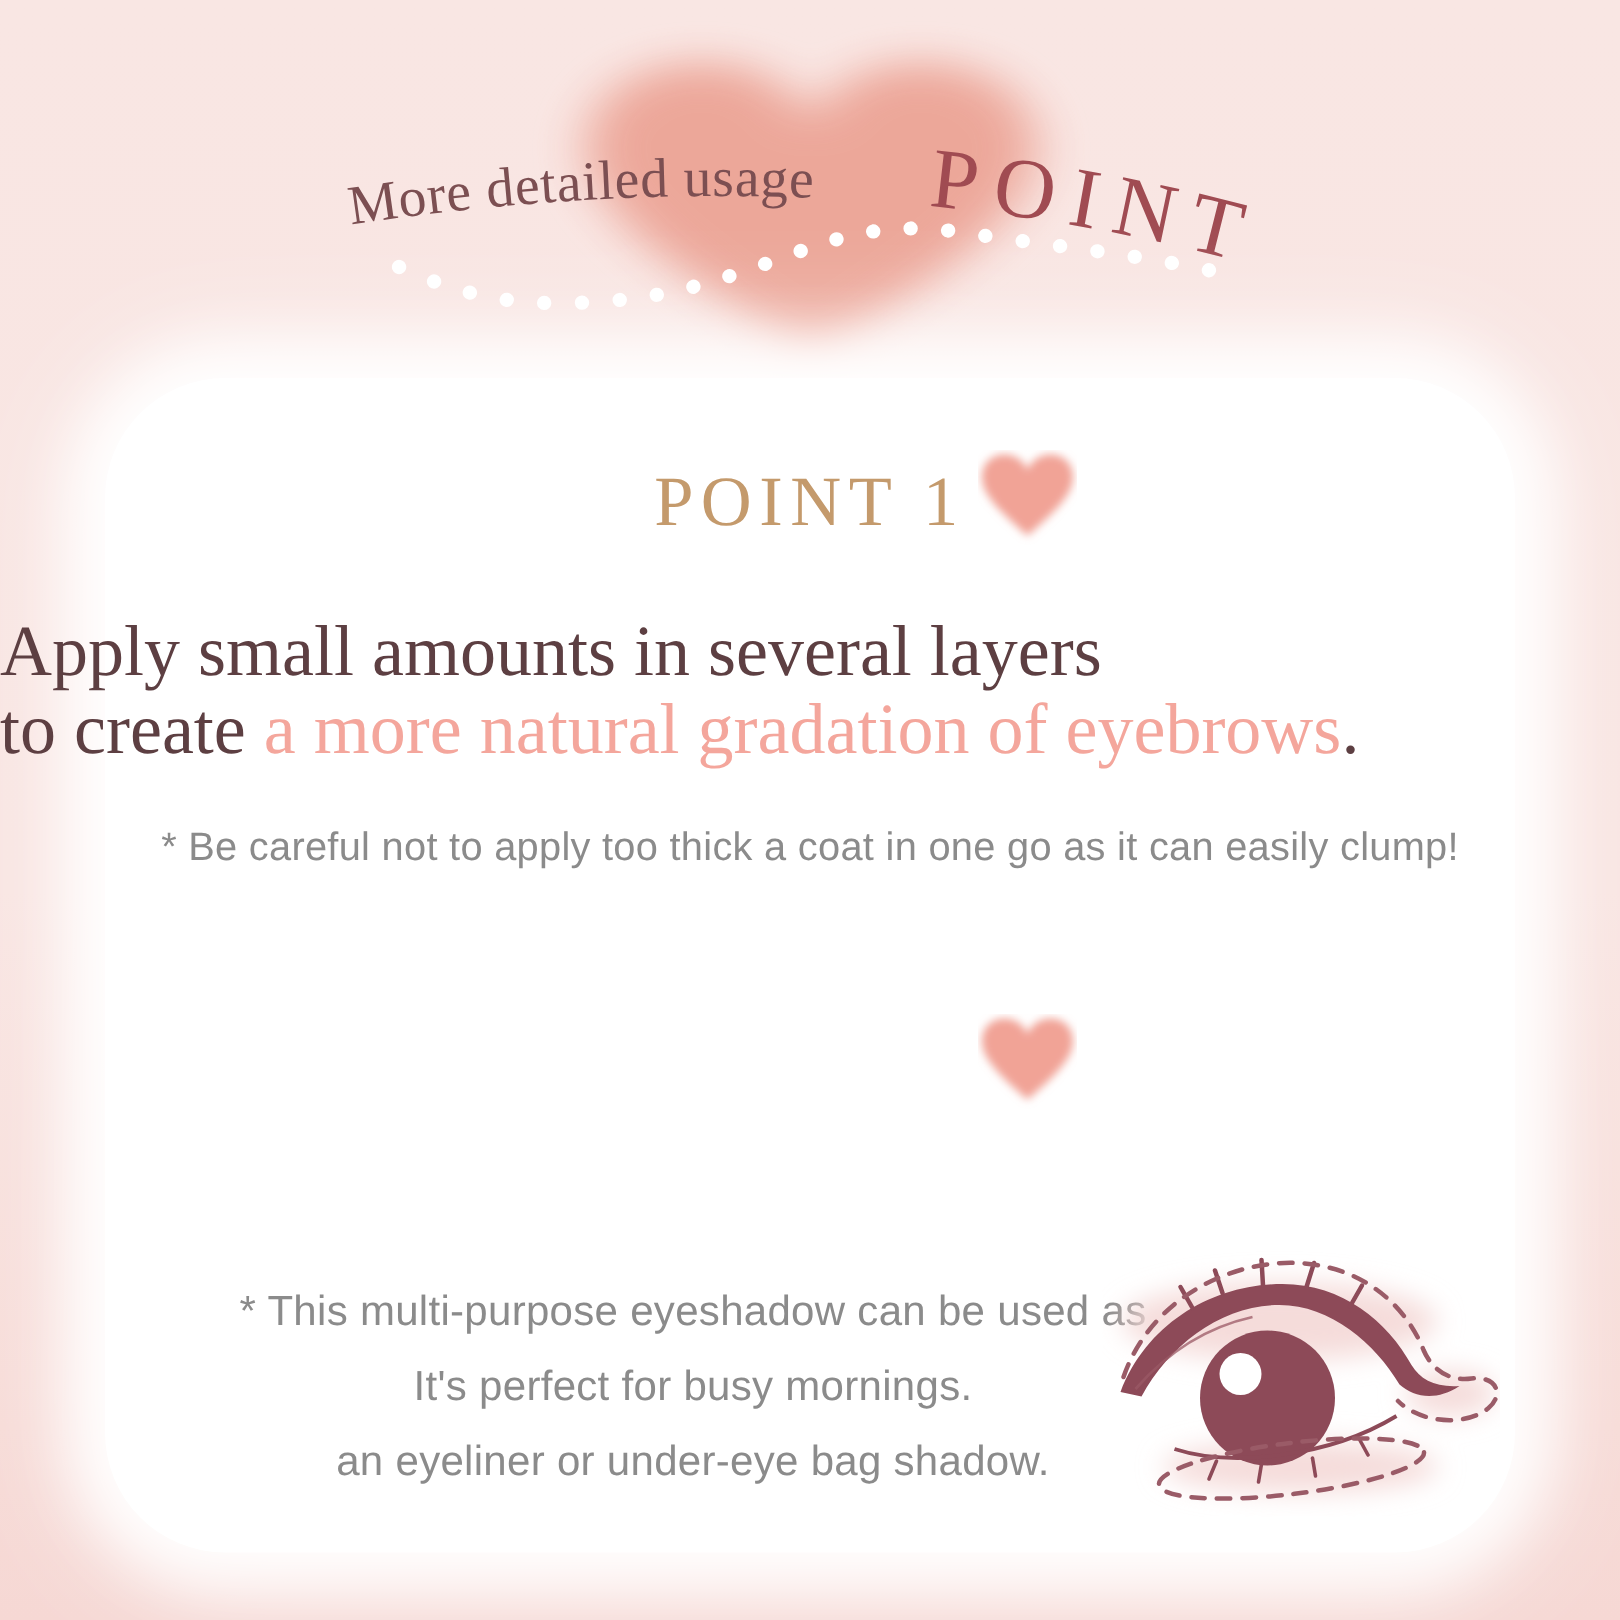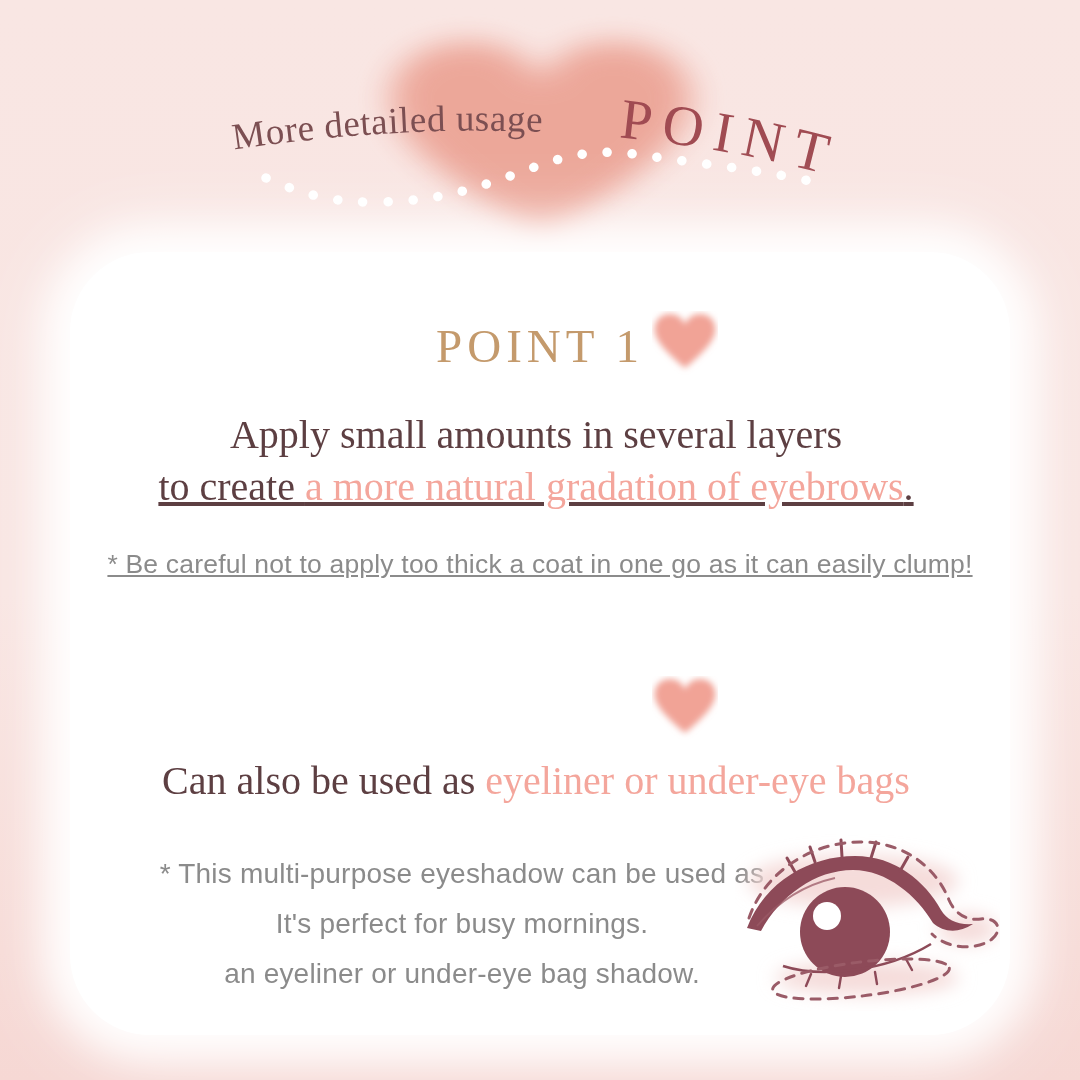--- a/index.html
+++ b/index.html
@@ -21,38 +21,38 @@
   .heading-row{
     position:absolute;left:0;width:1080px;text-align:center;
   }
   .heading-row .heading-text{
     font-size:47px;letter-spacing:5px;color:#c49a6c;
     font-family:"Liberation Serif","DejaVu Serif",serif;
   }
   .heading-heart{
     position:absolute;left:calc(50% + 112px);width:66px;height:66px;
   }
-  #point1-row{top:319px;}
+  #point1-row{top:308px;}
   #point2-row{top:678px;}
   #point1-row .heading-heart{top:-8px;}
   #point2-row .heading-heart{top:-2px;}
   .body-line{
-    position:absolute;left:0;width:1072px;margin:0;text-align:center;
-    font-size:40px;line-height:50px;color:#5d3f42;
+    position:absolute;left:0;width:1072px;margin:0;text-align:left;
+    font-size:48px;line-height:50px;color:#5d3f42;
   }
   #p1-line1{top:410px;}
-  #p1-line2{top:462px;text-decoration:underline;}
+  #p1-line2{top:462px;}
   #p2-line1{top:756px;}
   .hl{color:#f4a69c;}
   .note{
     position:absolute;left:0;width:1080px;margin:0;text-align:center;
     font-family:"Liberation Sans","DejaVu Sans",sans-serif;
     font-size:26.5px;color:#8b8b8b;letter-spacing:0.2px;
   }
-  #note1{top:549px;text-decoration:underline;}
+  #note1{top:549px;}
   .note2-block{
     position:absolute;left:112px;top:849px;width:700px;margin:0;text-align:center;
     font-family:"Liberation Sans","DejaVu Sans",sans-serif;
     font-size:28px;line-height:50px;color:#8b8b8b;letter-spacing:0.2px;
   }
   .eye-svg{position:absolute;left:735px;top:826px;width:265px;height:185px;}
 </style>
 </head>
 <body>
 
@@ -106,23 +106,20 @@
     <svg class="heading-heart" viewBox="0 0 100 95">
       <defs>
           <filter id="hb2" x="-50%" y="-50%" width="200%" height="200%">
             <feGaussianBlur stdDeviation="4.5"></feGaussianBlur>
           </filter>
         </defs>
       <path filter="url(#hb2)" fill="#f1a396" d="M50,84 C22,60 4,42 4,25 C4,10 15,2 27,2 C38,2 47,9 50,18 C53,9 62,2 73,2 C85,2 96,10 96,25 C96,42 78,60 50,84 Z"></path>
     </svg>
   </div>
 
-  <p class="body-line" id="p2-line1">
-    <span>Can also be used as </span><span class="hl">eyeliner or under-eye bags</span>
-  </p>
 
   <div class="note2-block">
     <div>* This multi-purpose eyeshadow can be used as</div>
     <div>It's perfect for busy mornings.</div>
     <div>an eyeliner or under-eye bag shadow.</div>
   </div>
 
   <svg class="eye-svg" viewBox="0 0 265 185">
     <defs>
       <filter id="softPink" x="-50%" y="-50%" width="200%" height="200%">

